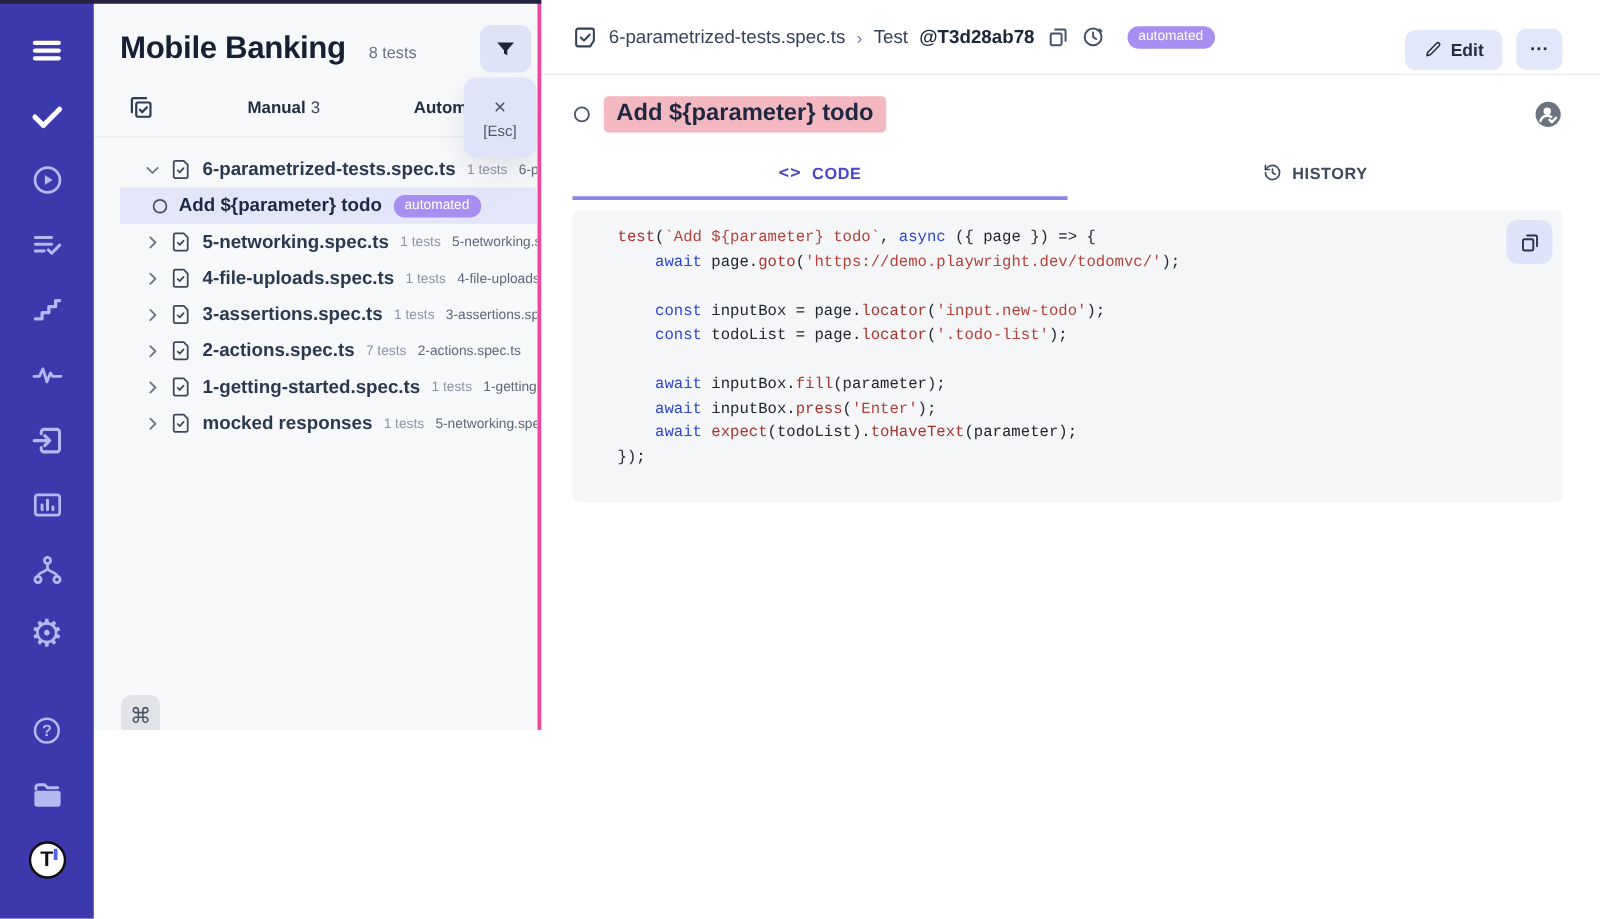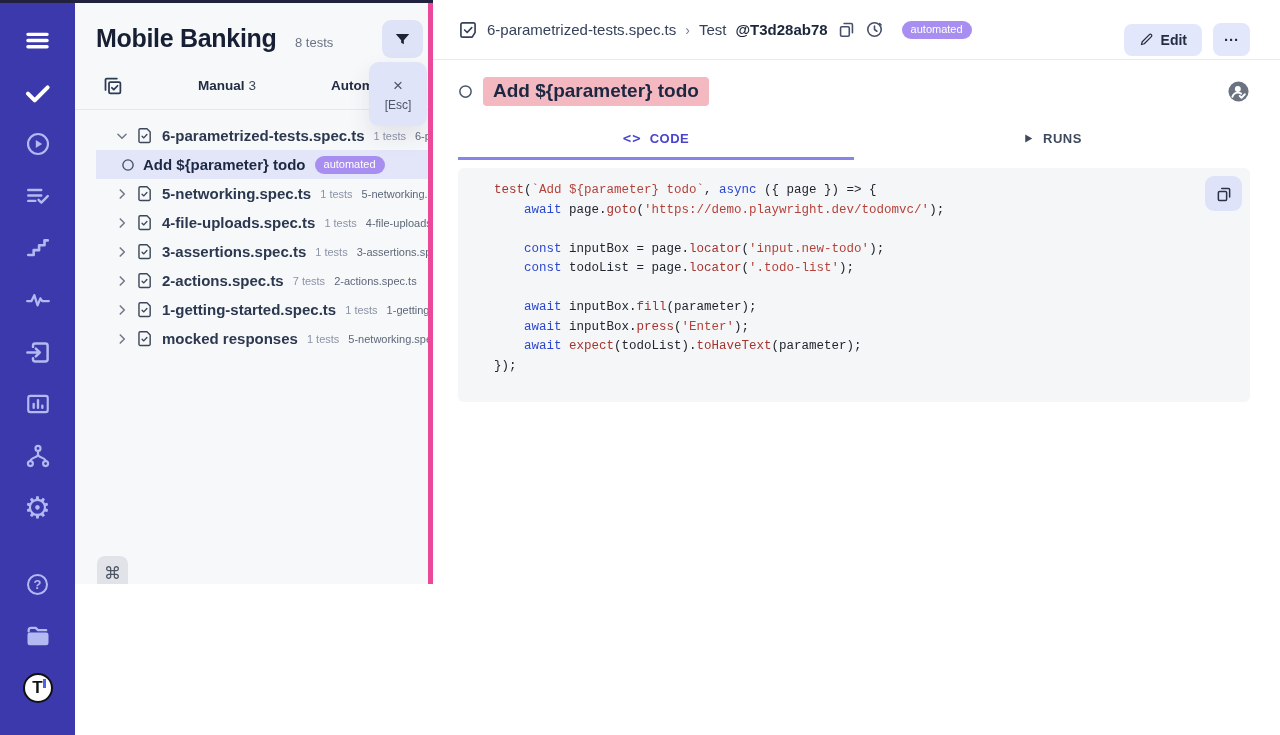--- a/index.html
+++ b/index.html
@@ -22,21 +22,21 @@
   .help-ring { width:21px; height:21px; border:2px solid #b3b9f1; border-radius:50%;
                display:flex; align-items:center; justify-content:center;
                font-size:13px; font-weight:bold; color:#b3b9f1; }
   .logo-circ { width:30px; height:30px; background:#fff; border:2.5px solid #111;
                border-radius:50%; display:flex; align-items:center; justify-content:center;
                font-weight:bold; font-size:17px; color:#111; position:relative; }
   .logo-accent { position:absolute; right:5px; top:4px; width:3px; height:9px; background:#4f63e6; }
 
   
   .panel { position:absolute; left:75px; top:0; width:358px; height:584px; background:#f7f8fa;
-           border-right:5px solid #ec4899; z-index:10; overflow:hidden; }
+           border-right:3px solid #ec4899; z-index:10; overflow:hidden; }
   .panel-head { position:relative; padding:24px 8px 0 21px; }
   .panel-title { display:inline-block; font-size:25px; font-weight:800; color:#161f33; letter-spacing:-0.3px; }
   .panel-count { font-size:13px; color:#6b7385; margin-left:14px; }
   .filter-btn { position:absolute; right:5px; top:20px; width:41px; height:38px; border:none;
                 background:#dfe3f8; border-radius:9px; display:flex; align-items:center;
                 justify-content:center; cursor:pointer; }
   .esc-pop { position:absolute; right:1px; top:62px; width:58px; height:64px; background:#e0e4f8;
              border-radius:10px; box-shadow:0 10px 22px rgba(40,45,80,.10); z-index:15;
              display:flex; flex-direction:column; align-items:center; justify-content:center; gap:4px; }
   .esc-x { font-size:17px; color:#4d5568; line-height:1; cursor:pointer; }
@@ -400,25 +400,27 @@
       </span>
     </div>
 
     <div class="tabs">
       <div class="tab active">
         <span class="codeglyph">&lt;&gt;</span>
         <span>CODE</span>
       </div>
       <div class="tab">
         <span style="display:flex">
-          <svg width="13" height="13" viewBox="0 0 24 24">
-              <path d="M6 4.5v15l13-7.5z" fill="#3e495c"></path>
+          <svg width="16" height="16" viewBox="0 0 24 24">
+              <path d="M3.5 12a8.5 8.5 0 108.5-8.5A8.9 8.9 0 005.6 6.3L3.5 8.4" stroke="#3e495c" stroke-width="2" fill="none" stroke-linecap="round"></path>
+              <path d="M3.5 3.5v4.9h4.9" stroke="#3e495c" stroke-width="2" fill="none" stroke-linecap="round" stroke-linejoin="round"></path>
+              <path d="M12 8v4.3l3.2 1.8" stroke="#3e495c" stroke-width="2" fill="none" stroke-linecap="round" stroke-linejoin="round"></path>
             </svg>
         </span>
-        <span>RUNS</span>
+        <span>HISTORY</span>
       </div>
     </div>
 
     <div class="codeblock">
       <button class="copy-btn">
         <span style="display:flex">
           <svg width="18" height="18" viewBox="0 0 24 24">
               <path d="M9 4.5h9A1.5 1.5 0 0119.5 6v10" stroke="currentColor" stroke-width="2" fill="none" stroke-linecap="round"></path>
               <rect x="4.5" y="8.5" width="11" height="12" rx="1.5" stroke="currentColor" stroke-width="2" fill="none"></rect>
             </svg>

